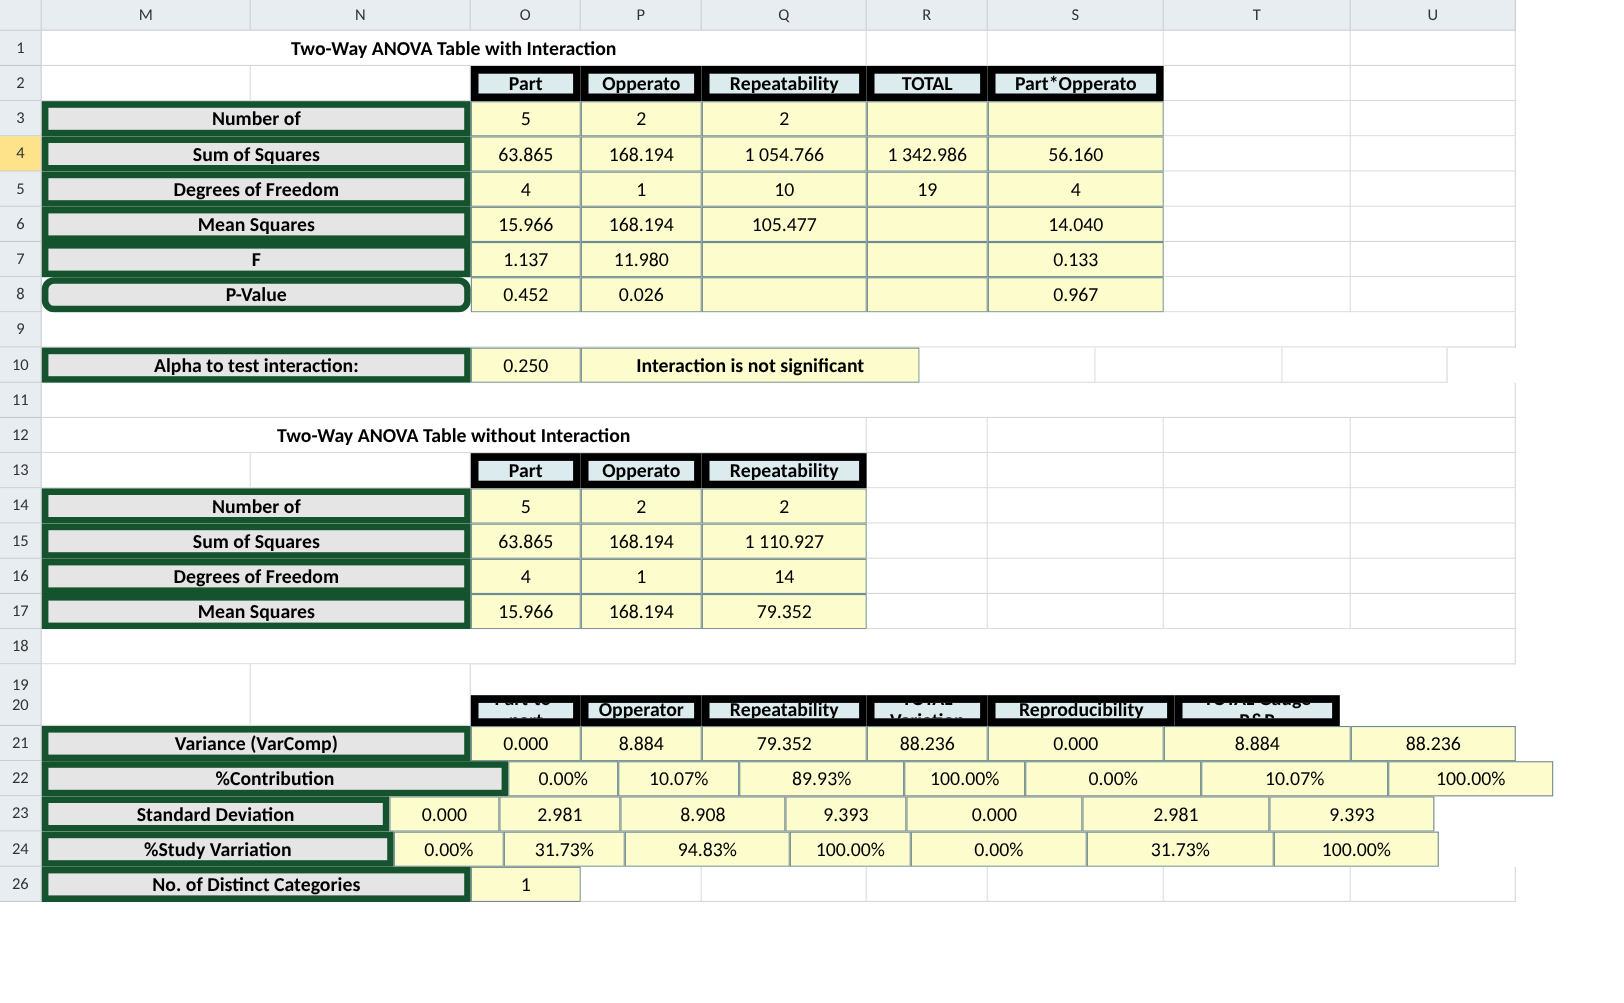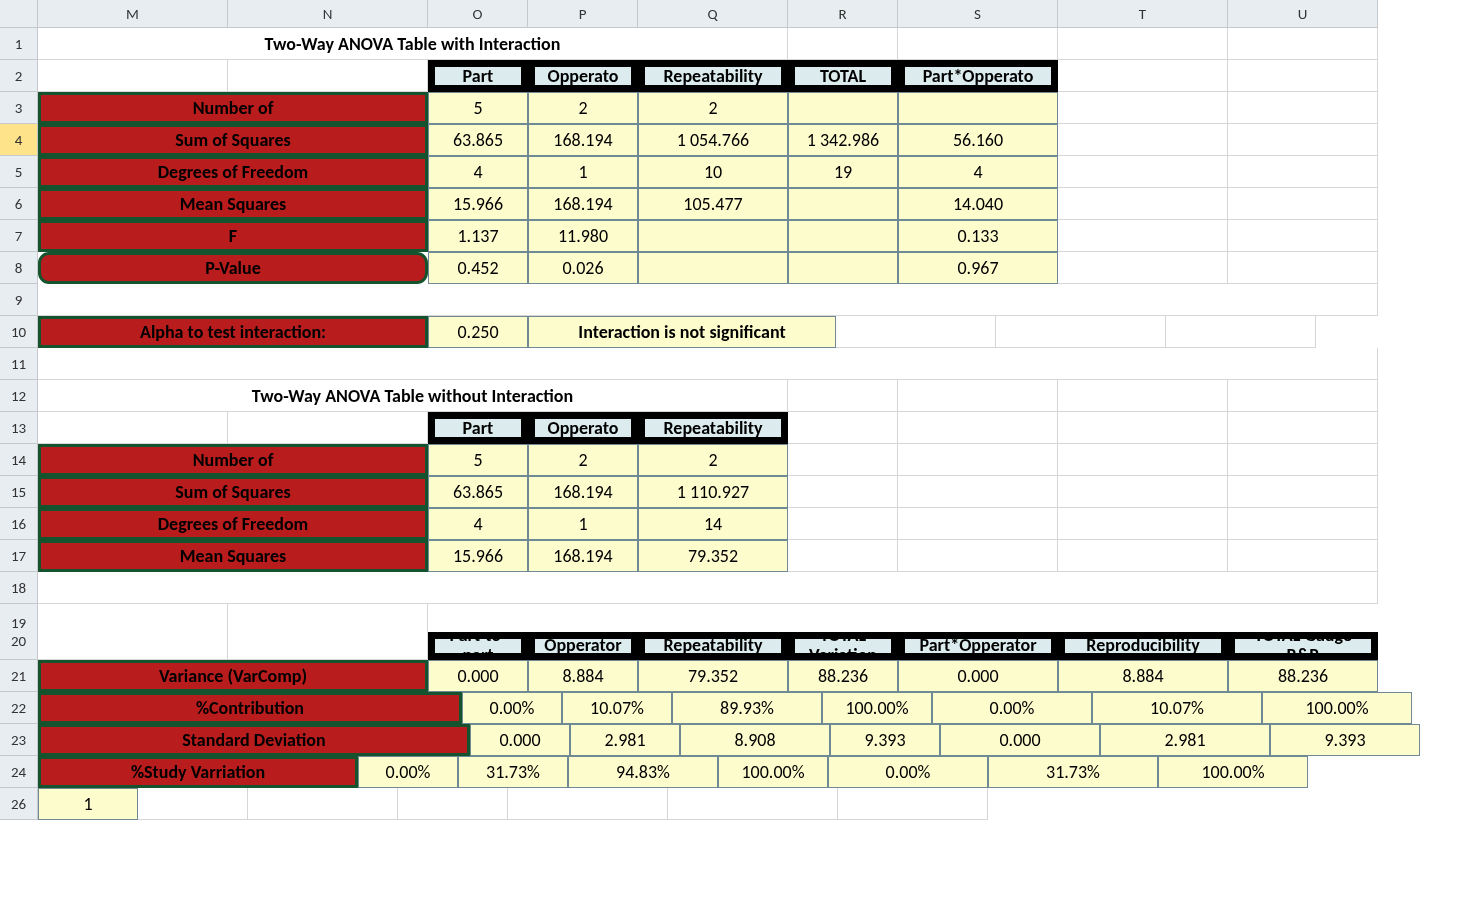--- a/index.html
+++ b/index.html
@@ -37,21 +37,21 @@
     border-bottom: 1px solid #d6d6d6;
     display: flex; align-items: center; justify-content: center;
     padding: 0 6px;
     background: #fff;
     overflow: hidden;
     white-space: nowrap;
   }
   
   .cell.wrap { white-space: normal; text-align: center; line-height: 1.1; margin-top: 28px; }
   
-  .lab  { background: #b91c1c; font-weight: 700; border: 3px solid #14532d; }        
+  .lab  { background: #e5e5e5; font-weight: 700; border: 6px solid #14532d; }        
   .val  { background: #fdfccd; border: 1px solid #6f8a94; }
   .valhdr { background: #dbebee; font-weight: 700; border: 7px solid #000000; }
   .bold { font-weight: 700; }
 
   
   .cM { width: 190px; }
   .cN { width: 200px; }
   .cO { width: 100px; }
   .cP { width: 110px; }
   .cQ { width: 150px; }
@@ -271,21 +271,20 @@
     <div class="rowhdr" style="height:56px; flex-direction:column; line-height:1.2;">
       <span>19</span>
       <span>20</span>
     </div>
     <div class="cell cM blank"></div>
     <div class="cell cN blank"></div>
     <div class="cell cO valhdr wrap">Part-to-part</div>
     <div class="cell cP valhdr wrap">Opperator</div>
     <div class="cell cQ valhdr wrap">Repeatability</div>
     <div class="cell cR valhdr wrap">TOTAL Variation</div>
-    <div class="cell cS valhdr wrap">Part*Opperator</div>
     <div class="cell cT valhdr wrap">Reproducibility</div>
     <div class="cell cU valhdr wrap">TOTAL Gauge R&amp;R</div>
   </div>
 
   <div class="row">
     <div class="rowhdr">21</div>
     <div class="cell lab" style="width:390px;text-align:center;">Variance (VarComp)</div>
     <div class="cell cO val">0.000</div>
     <div class="cell cP val">8.884</div>
     <div class="cell cQ val">79.352</div>
@@ -300,21 +299,21 @@
     <div class="cell cO val">0.00%</div>
     <div class="cell cP val">10.07%</div>
     <div class="cell cQ val">89.93%</div>
     <div class="cell cR val">100.00%</div>
     <div class="cell cS val">0.00%</div>
     <div class="cell cT val">10.07%</div>
     <div class="cell cU val">100.00%</div>
   </div>
   <div class="row">
     <div class="rowhdr">23</div>
-    <div class="cell lab" style="width:432px;">Standard Deviation</div>
+    <div class="cell lab" style="width:316px;">Standard Deviation</div>
     <div class="cell cO val">0.000</div>
     <div class="cell cP val">2.981</div>
     <div class="cell cQ val">8.908</div>
     <div class="cell cR val">9.393</div>
     <div class="cell cS val">0.000</div>
     <div class="cell cT val">2.981</div>
     <div class="cell cU val">9.393</div>
   </div>
   <div class="row">
     <div class="rowhdr">24</div>
@@ -324,20 +323,21 @@
     <div class="cell cQ val">94.83%</div>
     <div class="cell cR val">100.00%</div>
     <div class="cell cS val">0.00%</div>
     <div class="cell cT val">31.73%</div>
     <div class="cell cU val">100.00%</div>
   </div>
 
 
   <div class="row">
     <div class="rowhdr">26</div>
+    <div class="cell lab" style="width:390px;">No. of Distinct Categories</div>
     <div class="cell cO val">1</div>
     <div class="cell cP blank"></div>
     <div class="cell cQ blank"></div>
     <div class="cell cR blank"></div>
     <div class="cell cS blank"></div>
     <div class="cell cT blank"></div>
     <div class="cell cU blank"></div>
   </div>
 
 </div>

